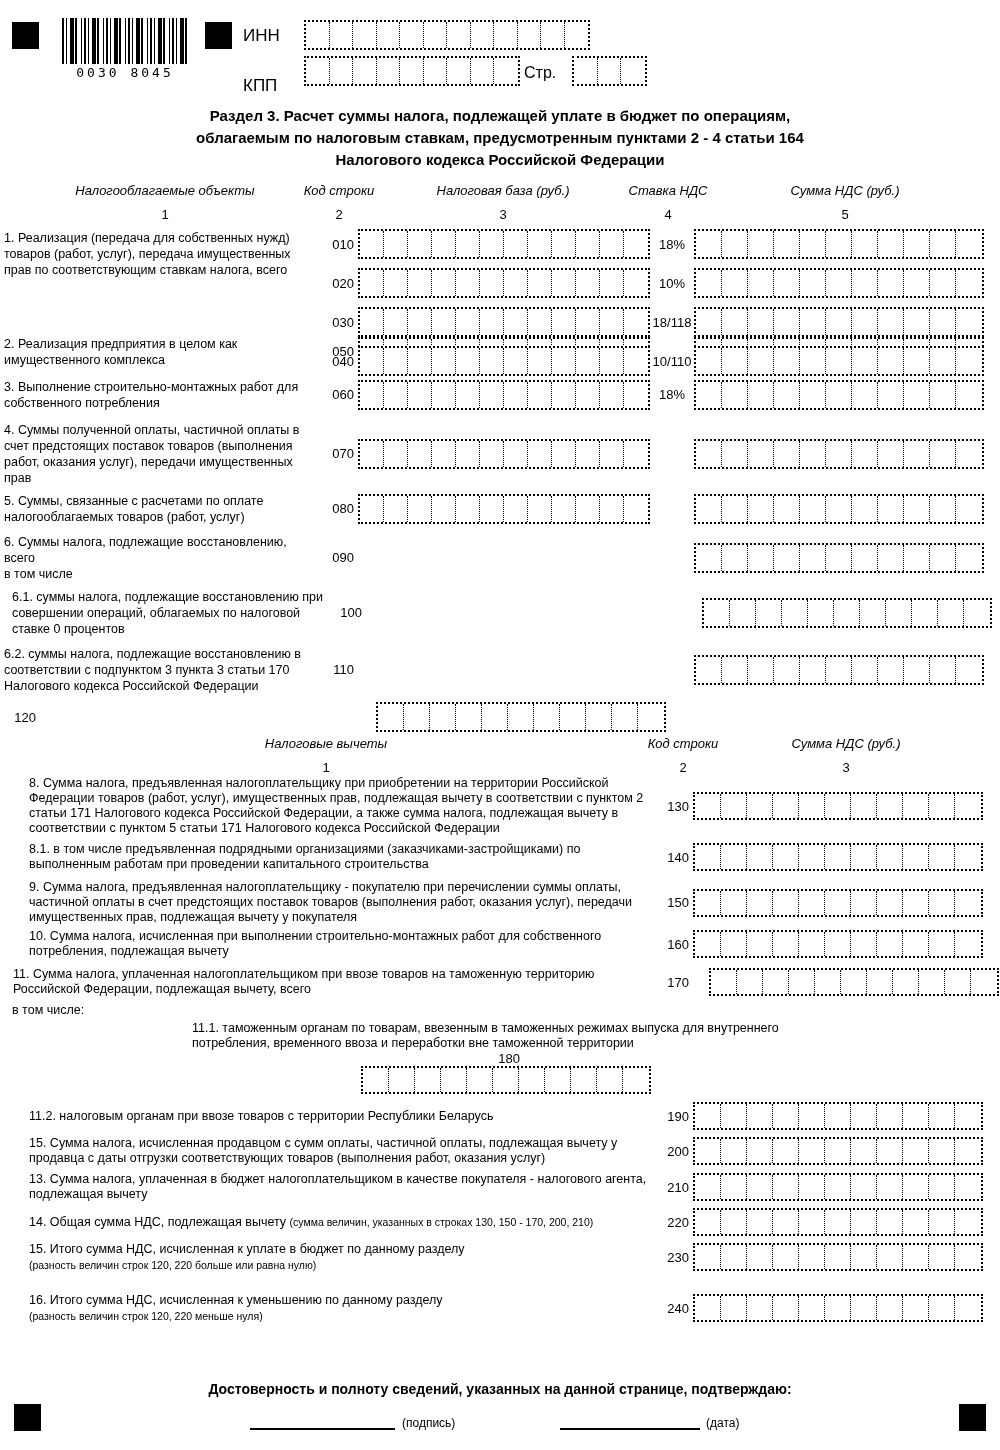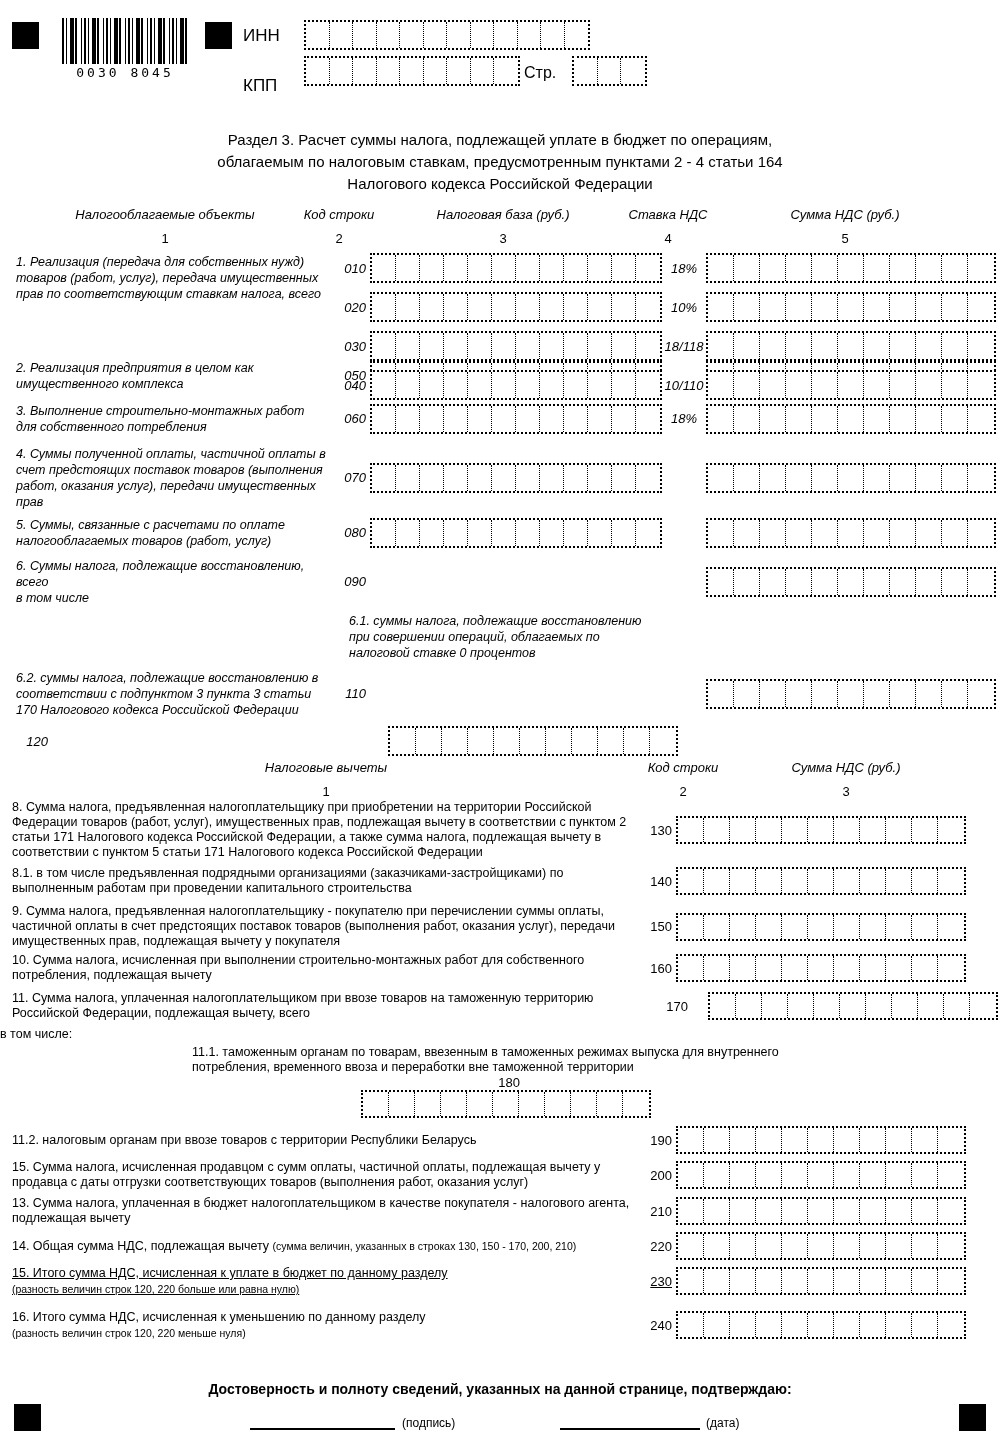--- a/index.html
+++ b/index.html
@@ -44,51 +44,51 @@
   
   .cellbox { display: inline-flex; border: 2px dotted #000; height: 30px; background: #fff; flex: none; }
   .cell { width: 24px; height: 100%; border-right: 1px dotted #000; }
   .cell:last-child { border-right: none; }
   .hdrbox .cell { width: 23.5px; }
   .basebox .cell { width: 24px; }
   .sumbox .cell { width: 26px; }
   .sumbox.t2 { height: 28px; }
 
   
-  .title { margin-top: 33px; text-align: center; font-weight: normal; font-size: 15px; line-height: 22px; }
+  .title { margin-top: 9px; text-align: center; font-weight: bold; font-size: 15px; line-height: 22px; }
 
   
   .thead { position: relative; font-size: 13px; }
   .t1head { height: 46px; margin-top: 12px; }
   .t2head { height: 40px; margin-top: 4px; }
   .colh { position: absolute; top: 0; text-align: center; font-style: italic; }
   .coln { position: absolute; top: 24px; text-align: center; }
   .h1 { left: 10px;  width: 310px; }
   .h2 { left: 300px; width: 78px;  }
   .h3 { left: 357px; width: 292px; }
   .h4 { left: 612px; width: 112px; }
   .h5 { left: 700px; width: 290px; }
   .g1 { left: 12px;  width: 628px; }
   .g2 { left: 640px; width: 86px;  }
   .g3 { left: 702px; width: 288px; }
 
   
-  .t1-group { display: flex; align-items: center; padding-left: 16px; font-style: italic; }
+  .t1-group { display: flex; align-items: center; padding-left: 4px; }
   .t1-group.top { align-items: flex-start; }
   .t1-label { width: 318px; font-size: 12.5px; line-height: 16px; padding-right: 6px; padding-top: 1px; }
   .t1-lines { display: flex; flex-direction: column; gap: 9px; }
   .t1-line { display: flex; align-items: center; }
   .code { width: 36px; font-size: 13px; text-align: right; padding-right: 4px; flex: none; }
   .rate { width: 44px; font-size: 13px; text-align: center; flex: none; }
   .base-spacer { width: 336px; flex: none; }
 
   
-  .t2-row { display: flex; align-items: center; padding-left: 12px; }
+  .t2-row { display: flex; align-items: center; padding-left: 12px; justify-content: center; }
   .t2-label { width: 628px; font-size: 12.5px; line-height: 15px; padding-right: 6px; }
-  .t2-sub { font-size: 12.5px; margin-top: 2px; }
+  .t2-sub { padding-left: 12px; font-size: 12.5px; margin-top: 2px; }
   .note { font-size: 10.5px; }
   .note-block { font-size: 10.5px; line-height: 13px; margin-top: 2px; }
 
   
   .confirm { position: absolute; top: 1381px; left: 0; width: 100%; text-align: center; font-weight: bold; font-size: 14px; }
   .sig-line  { position: absolute; top: 1428px; left: 250px; width: 145px; border-bottom: 2px solid #000; height: 0; }
   .sig-label { position: absolute; top: 1416px; left: 402px; font-size: 12px; }
   .date-line { position: absolute; top: 1428px; left: 560px; width: 140px; border-bottom: 2px solid #000; height: 0; }
   .date-label{ position: absolute; top: 1416px; left: 706px; font-size: 12px; }
   .sq.bl { left: 14px;  top: 1404px; }
@@ -451,20 +451,39 @@
               <span class="cell"></span>
               <span class="cell"></span>
               <span class="cell"></span>
               <span class="cell"></span>
             </span>
           </div>
         </div>
       </div>
       <div class="t1-group" style="margin-bottom: 8px; justify-content: center;">
         <div class="t1-label"><span>6.1. суммы налога, подлежащие восстановлению при совершении операций, облагаемых по налоговой ставке 0 процентов</span></div>
+        <div class="t1-lines">
+          <div class="t1-line">
+            <span class="code">100</span>
+            <span class="base-spacer"></span>
+            <span class="cellbox sumbox">
+              <span class="cell"></span>
+              <span class="cell"></span>
+              <span class="cell"></span>
+              <span class="cell"></span>
+              <span class="cell"></span>
+              <span class="cell"></span>
+              <span class="cell"></span>
+              <span class="cell"></span>
+              <span class="cell"></span>
+              <span class="cell"></span>
+              <span class="cell"></span>
+            </span>
+          </div>
+        </div>
       </div>
       <div class="t1-group" style="margin-bottom: 8px;">
         <div class="t1-label"><span>6.2. суммы налога, подлежащие восстановлению в соответствии с подпунктом 3 пункта 3 статьи 170 Налогового кодекса Российской Федерации</span></div>
         <div class="t1-lines">
           <div class="t1-line">
             <span class="code">110</span>
             <span class="base-spacer"></span>
             <span class="cellbox sumbox">
               <span class="cell"></span>
               <span class="cell"></span>
@@ -678,21 +697,21 @@
           <span class="cell"></span>
           <span class="cell"></span>
           <span class="cell"></span>
           <span class="cell"></span>
           <span class="cell"></span>
           <span class="cell"></span>
           <span class="cell"></span>
           <span class="cell"></span>
         </span>
       </div>
-      <div class="t2-row" style="margin-bottom: 14px; text-decoration: underline;">
+      <div class="t2-row" style="margin-bottom: 21px;">
         <div class="t2-label"><span>15. Итого сумма НДС, исчисленная к уплате в бюджет по данному разделу</span><div class="note-block">(разность величин строк 120, 220 больше или равна нулю)</div></div>
         <span class="code">230</span>
         <span class="cellbox sumbox t2">
           <span class="cell"></span>
           <span class="cell"></span>
           <span class="cell"></span>
           <span class="cell"></span>
           <span class="cell"></span>
           <span class="cell"></span>
           <span class="cell"></span>

